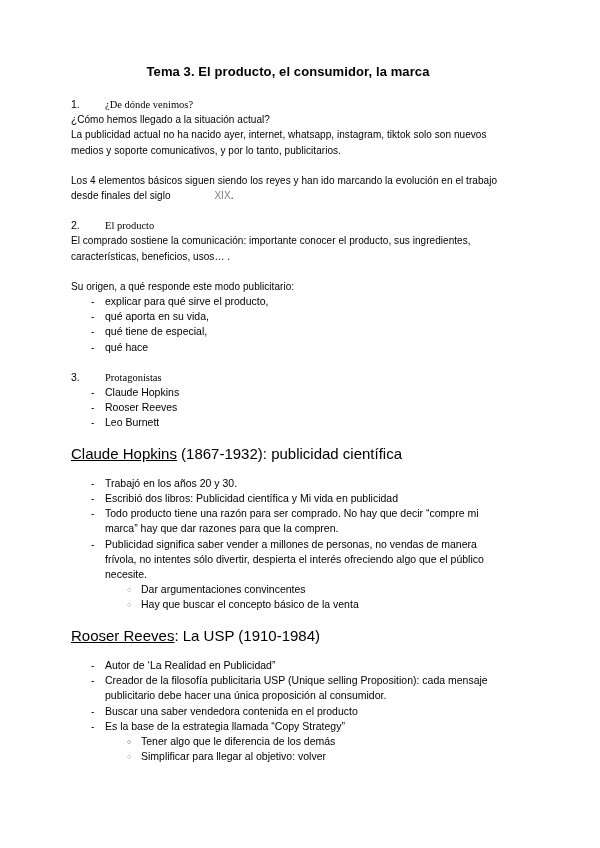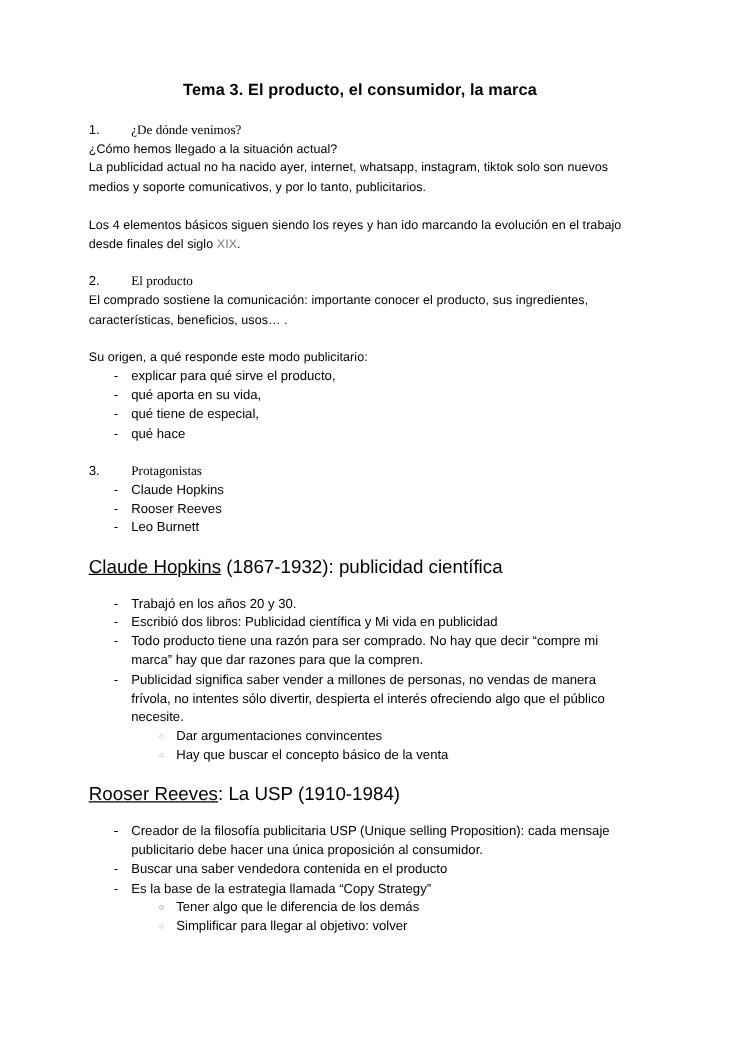--- a/index.html
+++ b/index.html
@@ -87,20 +87,21 @@
   .heading-u {
     font-size: 15px;
     line-height: 15.2px;
     margin: 0;
   }
   .heading-u .uline {
     text-decoration: underline;
   }
   .faded {
     color: #7d7d7d;
+    margin-left: 41px;
   }
 </style>
 </head>
 <body>
 
 <div class="page">
 
   <h1 class="doc-title">Tema 3. El producto, el consumidor, la marca</h1>
 
   <div class="numbered">
@@ -195,20 +196,21 @@
   </div>
 
   <div class="spacer"></div>
 
   <p class="heading-u"><span class="uline">Rooser Reeves</span><span>: La USP (1910-1984)</span></p>
 
   <div class="spacer"></div>
 
   <div class="dash-item">
     <span class="marker">-</span>
+    <span>Autor de ‘La Realidad en Publicidad”</span>
   </div>
   <div class="dash-item">
     <span class="marker">-</span>
     <span>Creador de la filosofía publicitaria USP (Unique selling Proposition): cada mensaje publicitario debe hacer una única proposición al consumidor.</span>
   </div>
   <div class="dash-item">
     <span class="marker">-</span>
     <span>Buscar una saber vendedora contenida en el producto</span>
   </div>
   <div class="dash-item">

